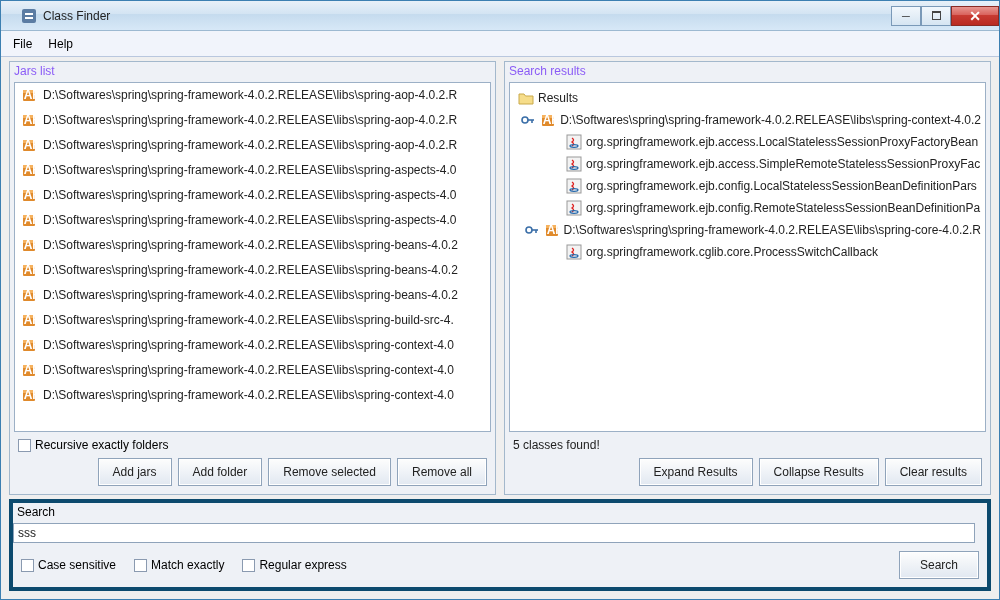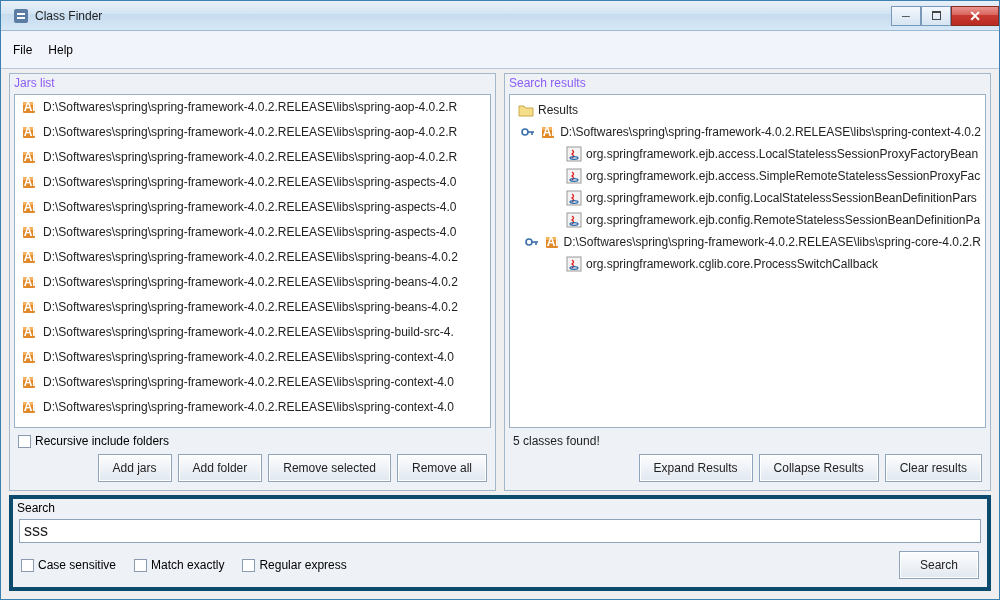--- a/index.html
+++ b/index.html
@@ -9,21 +9,21 @@
     background: #efefef;
     border: 1px solid #3c7fb1;
     display: flex; flex-direction: column;
   }
   
   .titlebar {
     height: 30px;
     background: linear-gradient(#e8f0f8, #d3e4f3 45%, #c5dbee 46%, #d7e8f7);
     border-bottom: 1px solid #9db9d1;
     display: flex; align-items: center;
-    padding-left: 12px;
+    padding-left: 20px;
   }
   .titlebar .title { margin-left: 6px; color:#222; }
   .win-controls { margin-left: auto; display: flex; height: 20px; }
   .win-btn {
     border: 1px solid #7a99b8;
     background: linear-gradient(#f2f7fc,#d6e5f2);
     display:flex;align-items:center;justify-content:center;
     cursor:pointer;
   }
   .win-min, .win-max { width:30px; }
@@ -33,21 +33,21 @@
     border-color:#8a2a23;
   }
   .win-close span { color:#fff; font-weight:bold; font-size:14px; }
   .glyph { font-size:11px; color:#333; }
   .win-max .glyph { display:inline-block; width:9px; height:9px; border:1px solid #444; border-top-width:2px; }
   .appicon { width:16px; height:16px; }
   .appicon svg, .jaricon svg, .javaicon svg, .foldericon svg, .keyicon svg { display:block; }
 
   
   .menubar {
-    height: 38px; background:#f1f4fb;
+    height: 26px; background:#f1f4fb;
     display:flex; align-items:center; gap:4px;
     border-bottom:1px solid #b9c7de;
     padding: 0 6px;
   }
   .menubar span { padding:2px 6px; cursor:pointer; }
 
   
   .main { flex:1; display:flex; padding:4px 8px 2px 8px; gap:8px; overflow:hidden; }
   .panel {
     flex:1;
@@ -122,24 +122,24 @@
 
   
   .search-section {
     border:4px solid #0c4a6e;
     background:#eef1f6;
     margin:2px 8px 8px 8px;
     display:flex;flex-direction:column;
   }
   .search-title { padding:2px 4px 4px 4px; }
   .search-input {
-    margin:0 6px;
+    margin:0 0;
     border:1px solid #8fa3ba;
     padding:2px 4px;
-    font-size:16px;
+    font-size:12px;
     background:#fff;
     color:#222;
     width:calc(100% - 12px);
   }
   .search-row {
     display:flex;gap:18px;
     padding:8px 8px 8px 8px;
   }
   .search-row .btn { margin-left:auto; padding:6px 20px; }
 
@@ -310,21 +310,21 @@
                 <text x="8" y="12" text-anchor="middle" font-size="6" fill="#fff" font-family="Arial" font-weight="bold">JAR</text>
               </svg>
             </span>
             <span class="jar-path">D:\Softwares\spring\spring-framework-4.0.2.RELEASE\libs\spring-context-4.0</span>
           </div>
           <span class="scroll-shim"></span>
         </div>
       <div class="subrow">
         <label class="checkbox">
           <span class="box"></span>
-          <span>Recursive include folders</span>
+          <span>Recursive exactly folders</span>
         </label>
       </div>
       <div class="button-row">
         <button class="btn">Add jars</button>
         <button class="btn">Add folder</button>
         <button class="btn">Remove selected</button>
         <button class="btn">Remove all</button>
       </div>
     </div>
 

